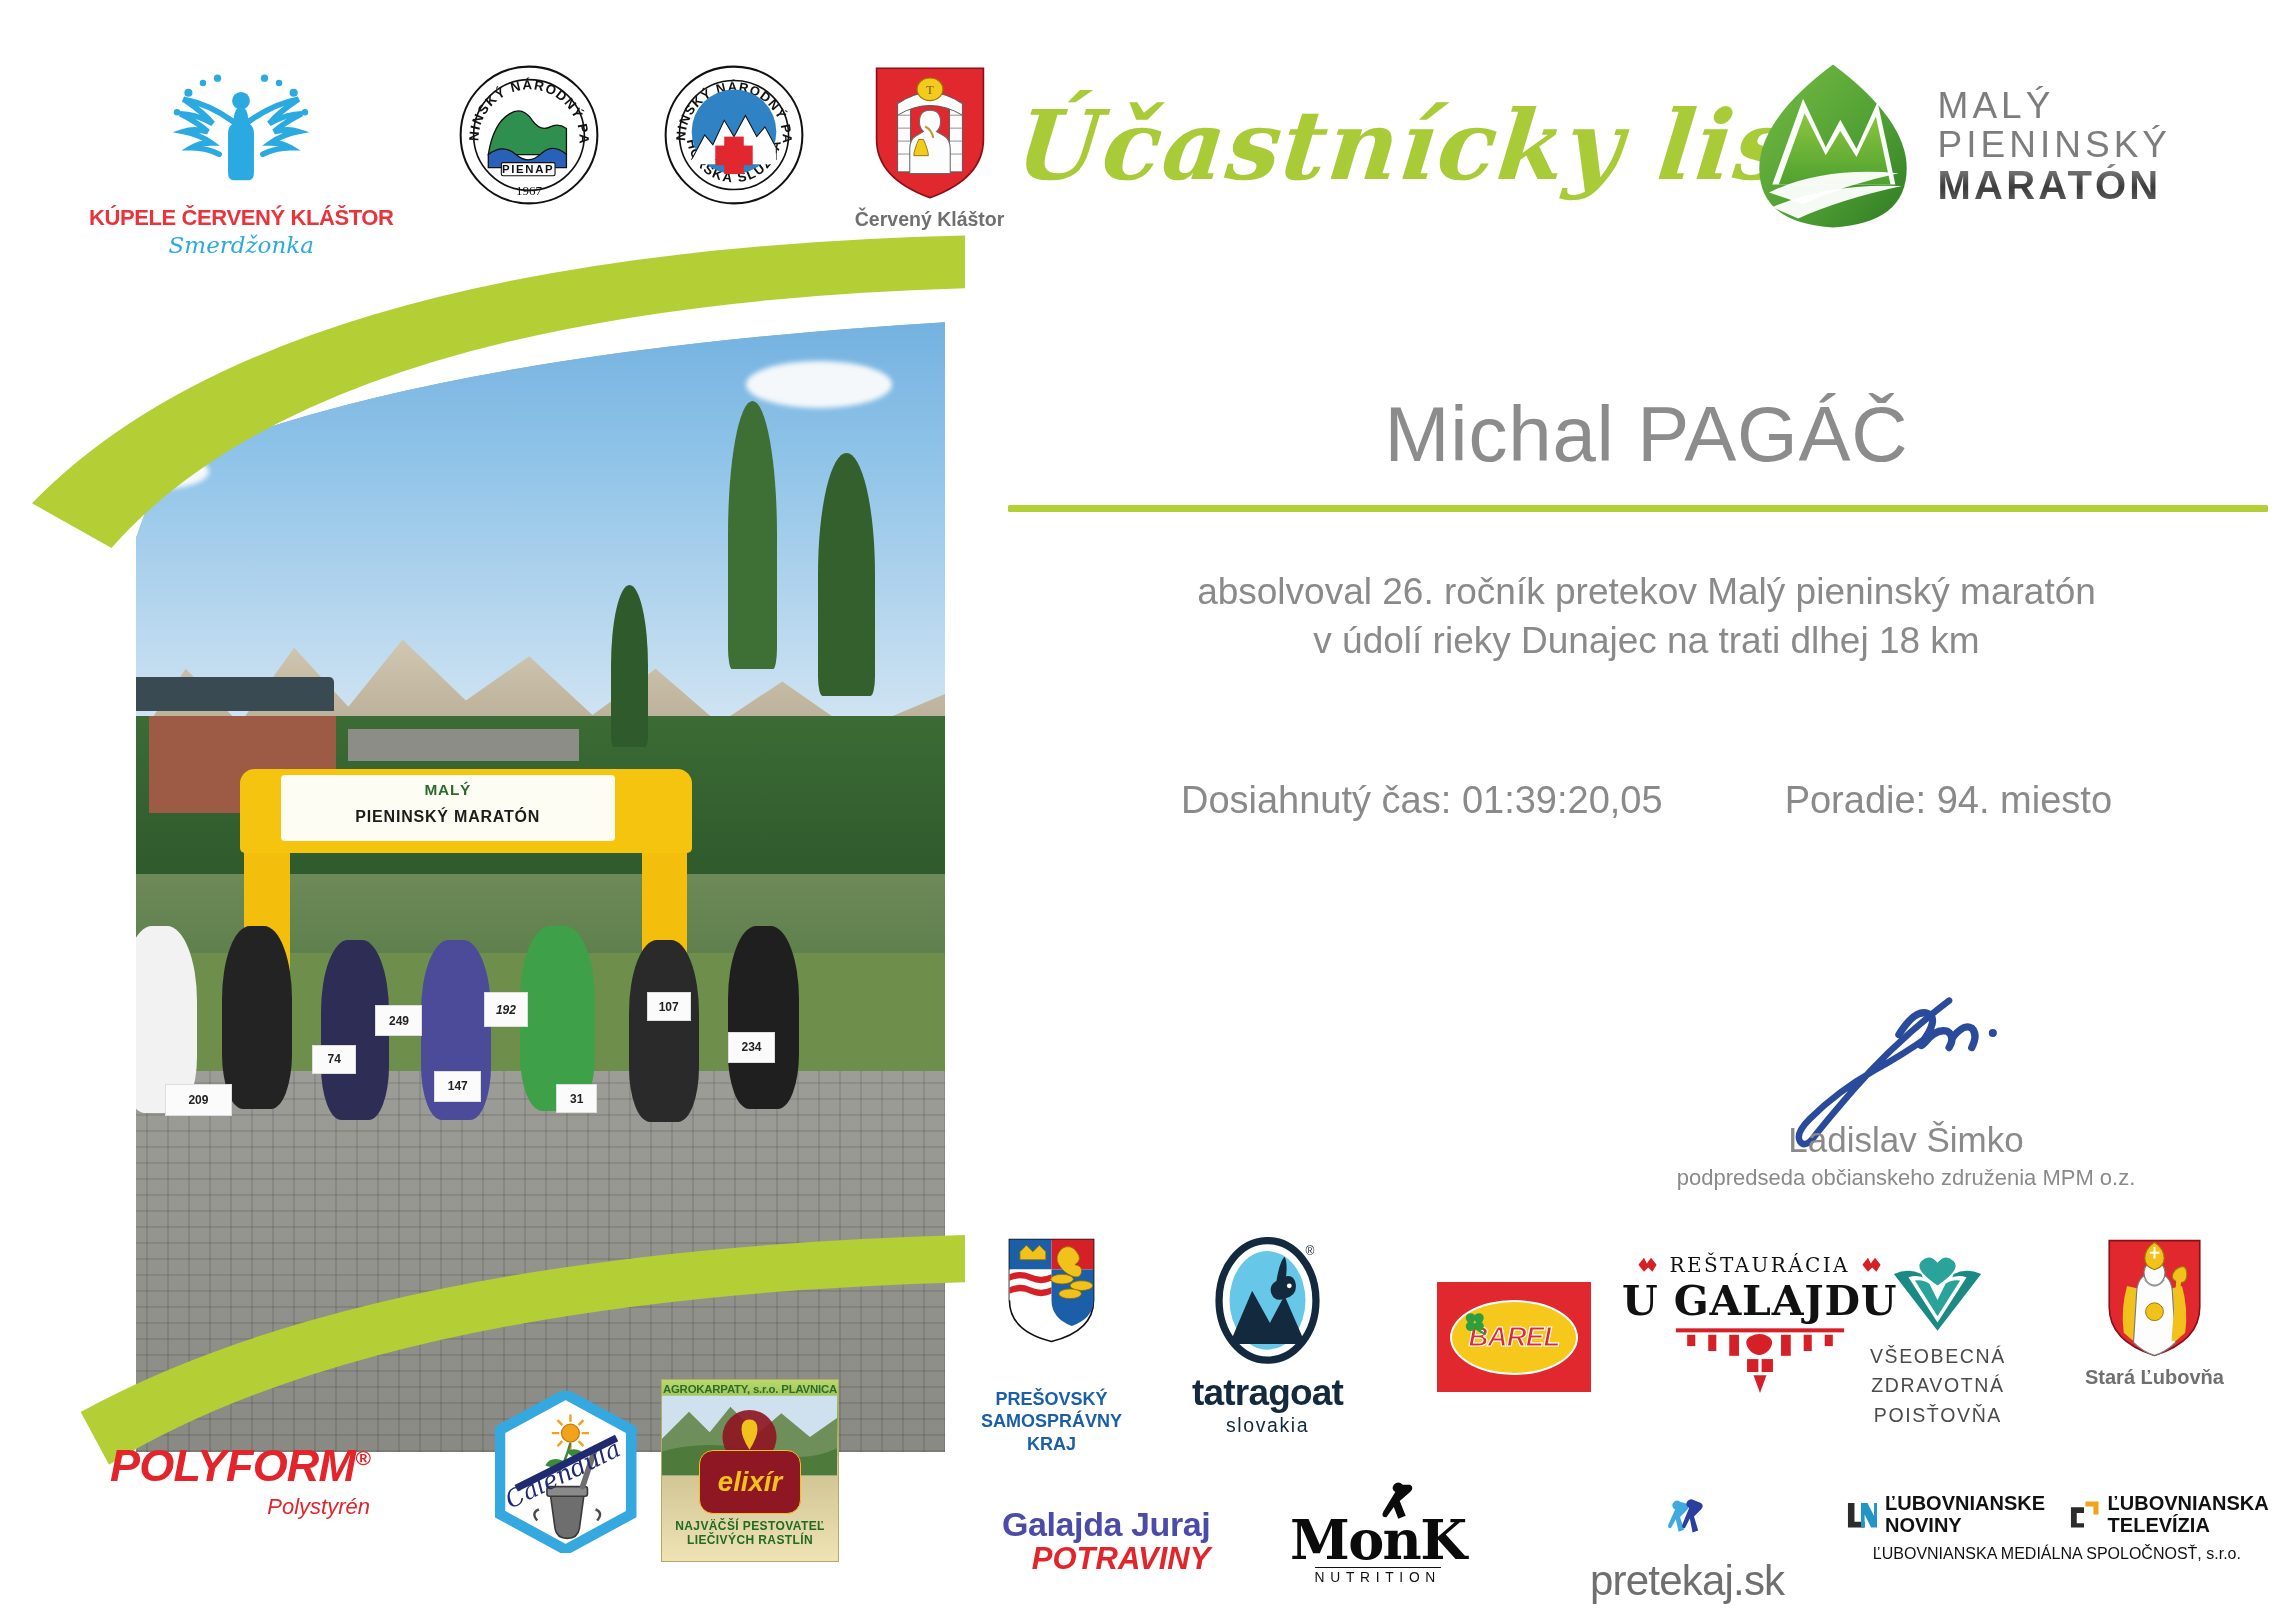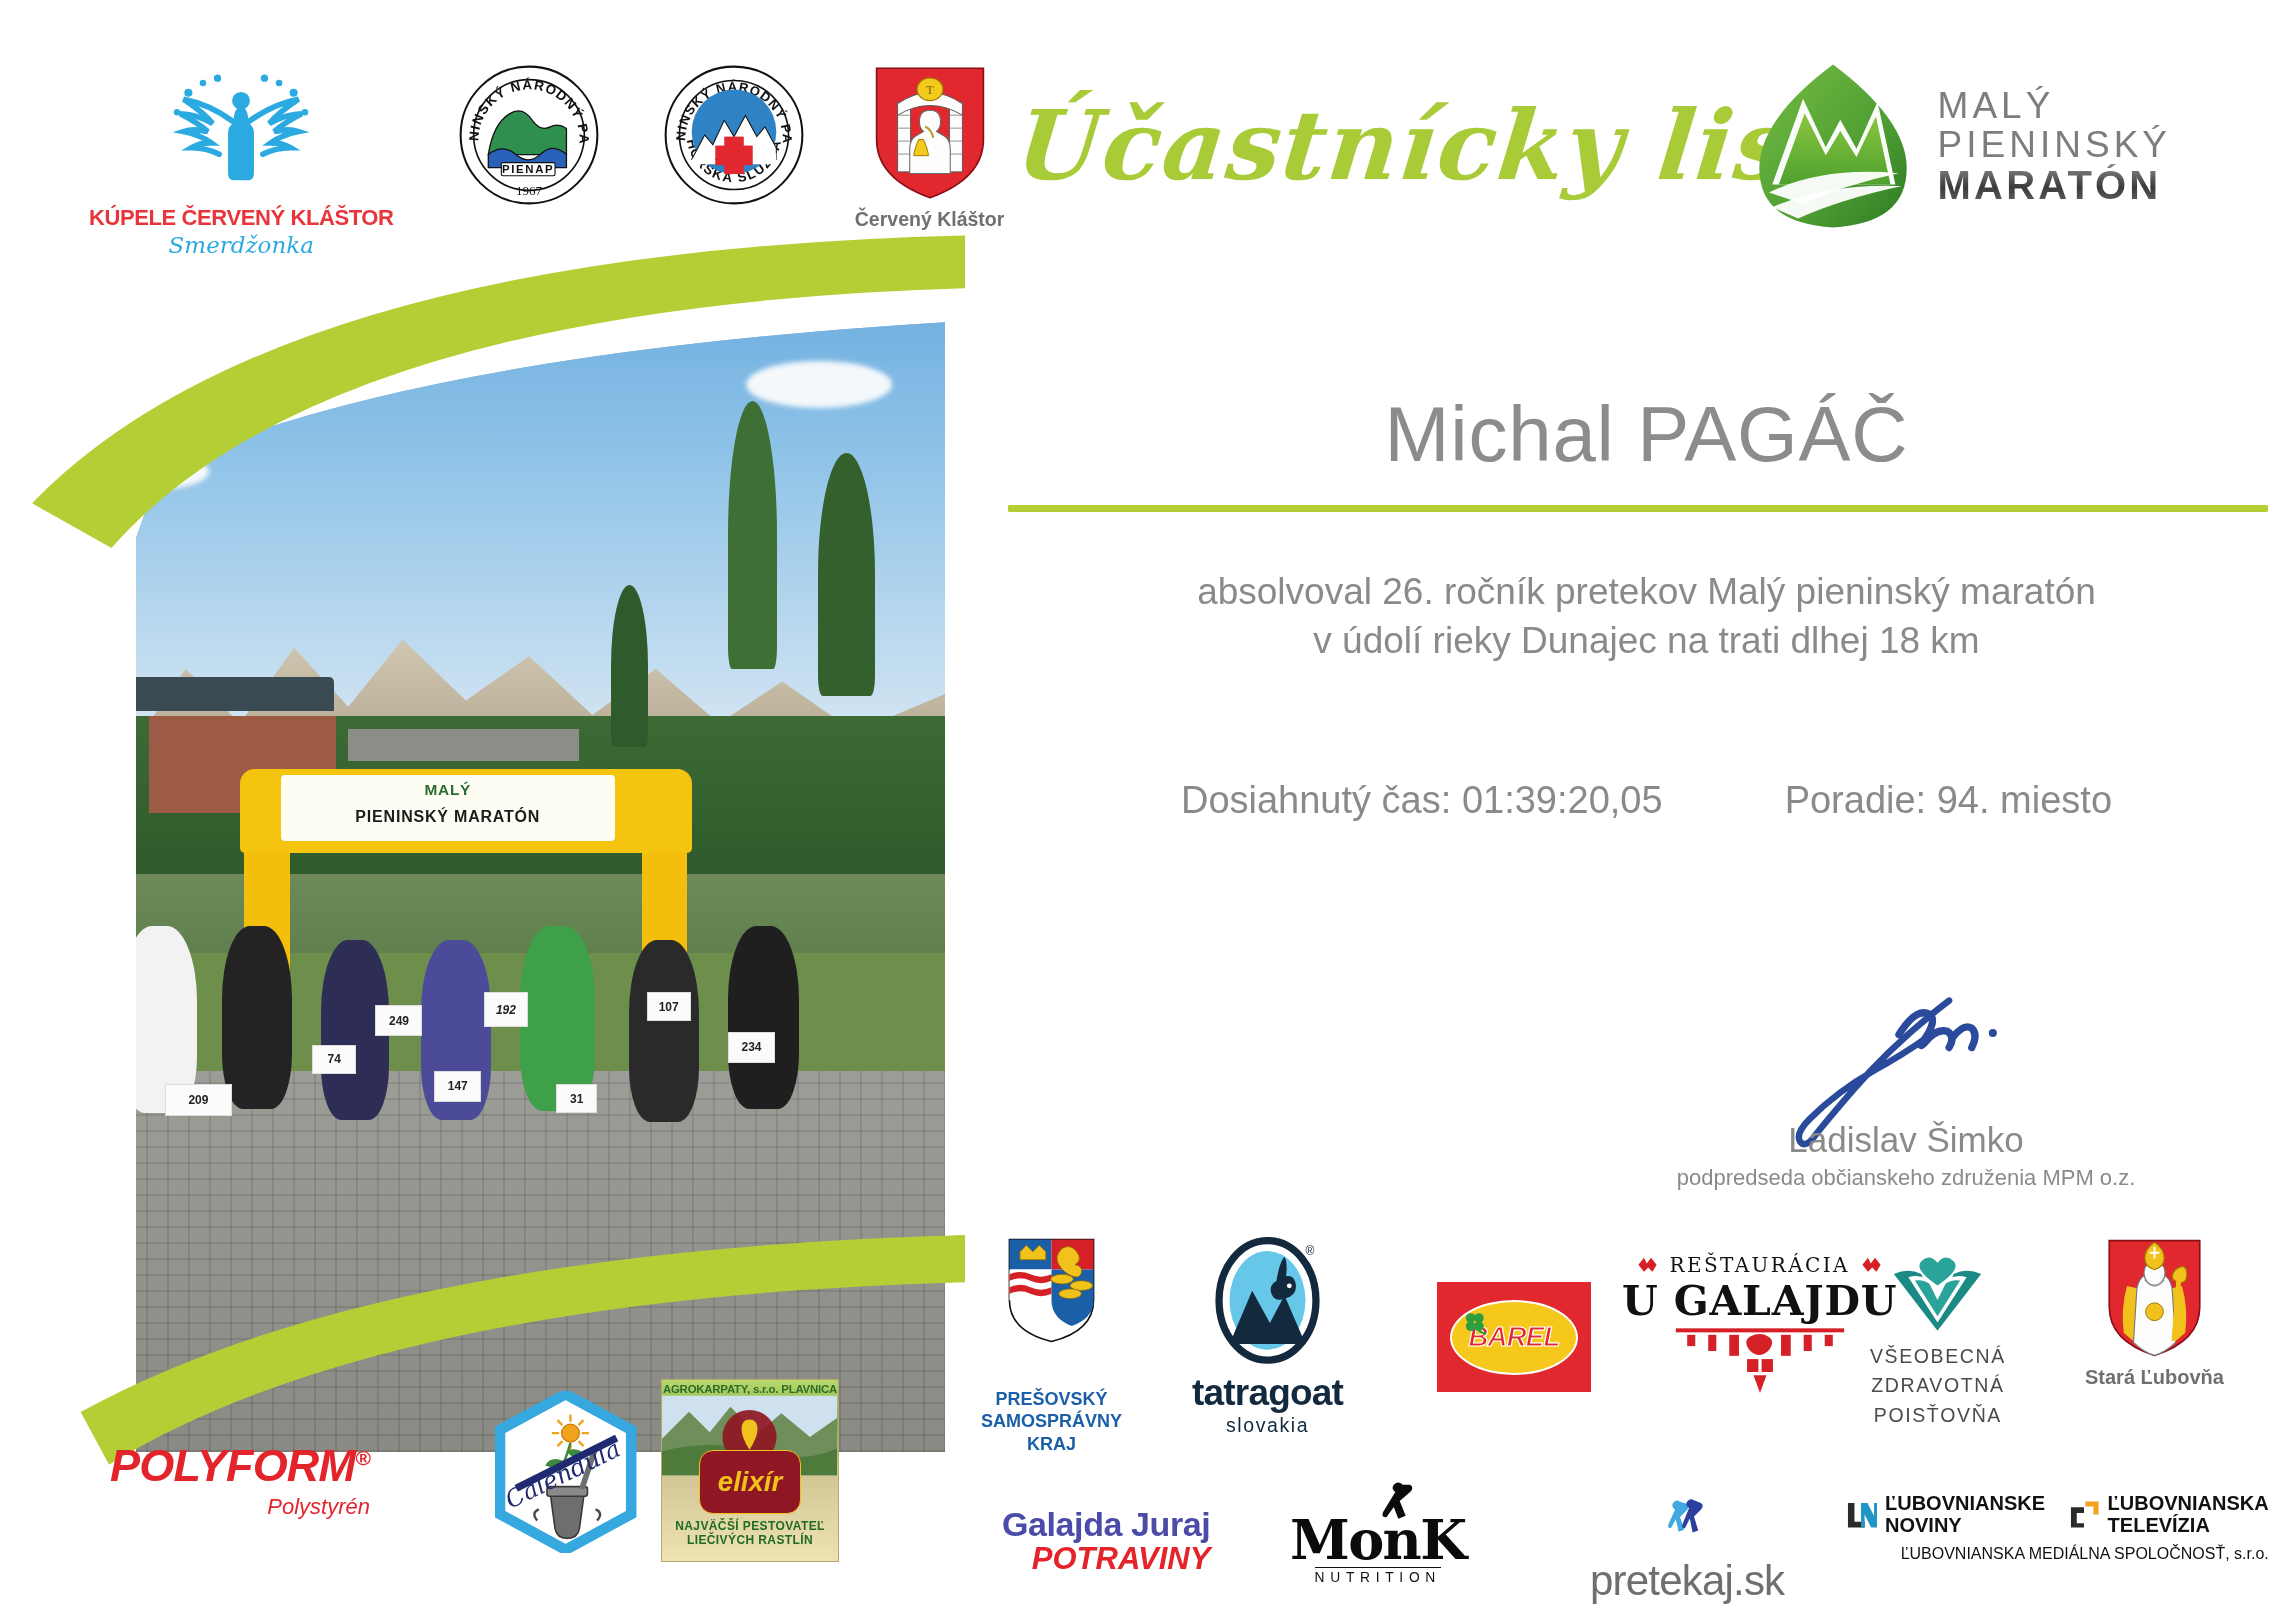--- a/index.html
+++ b/index.html
@@ -143,21 +143,21 @@
 
   .galajda-1 { font-size:34px; font-weight:bold; color:#4b4ba8; letter-spacing:-0.4px;}
   .galajda-2 { font-size:31px; font-weight:bold; font-style:italic; color:#e3242b; text-align:right; margin-top:-3.2px;}
 
   .monk-word { font-family:"DejaVu Serif", serif; font-size:54px; font-weight:bold; color:#0b0b0b; letter-spacing:-1.6px; line-height:.95;}
   .monk-sub { font-size:13.8px; letter-spacing:5.7px; color:#111; text-align:center; border-top:1.6px solid #111; padding-top:2.4px; }
 
   .pretekaj-word { font-size:42px; color:#6f6f6f; letter-spacing:-0.8px;}
   .media-line { display:flex; align-items:center; gap:8px; }
   .media-txt { font-size:20px; font-weight:bold; color:#111; line-height:1.12;}
-  .media-foot { font-size:16px; color:#111; text-align:right; margin-top:8px;}
+  .media-foot { font-size:16px; color:#111; text-align:center; margin-top:8px;}
 
   .barel-box { width:154px; height:110px; background:#e0282e; display:flex; align-items:center; justify-content:center; }
   .barel-oval { width:128px; height:75px; background:#f7c81c; border-radius:50%; border:2.4px solid #fff;
                 display:flex; align-items:center; justify-content:center; }
   .barel-txt { font-size:27.6px; font-weight:bold; font-style:italic; color:#e0282e; letter-spacing:-0.8px;
                -webkit-text-stroke:1.2px #fff; }
 
   .galajdu-top { font-size:20px; letter-spacing:2.4px; color:#111; font-family:"DejaVu Serif", serif;}
   .galajdu-main { font-size:41px; font-weight:bold; color:#111; letter-spacing:0.8px; font-family:"DejaVu Serif", serif;}
 

